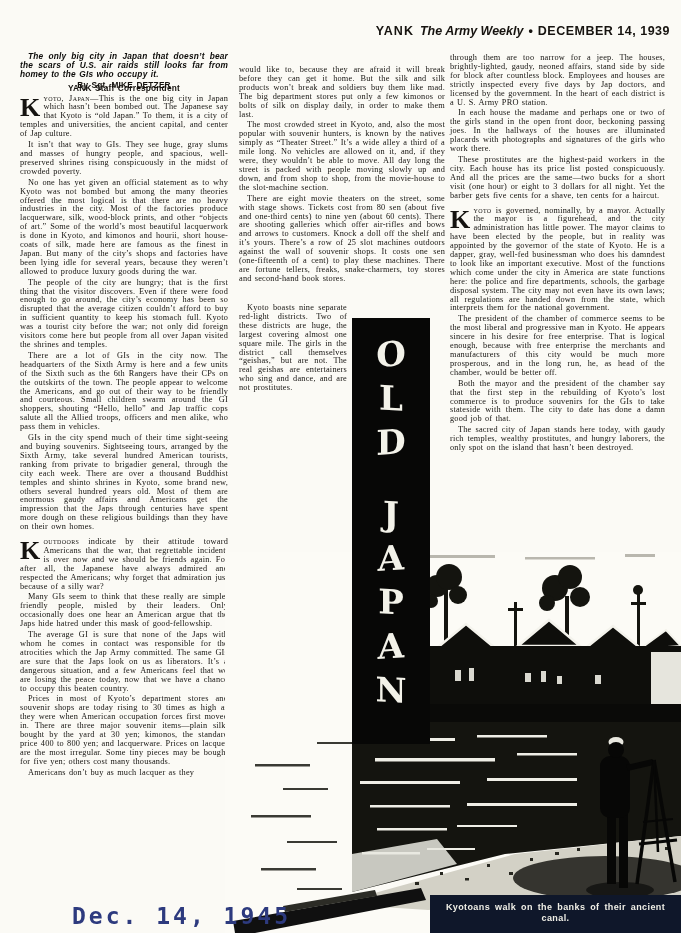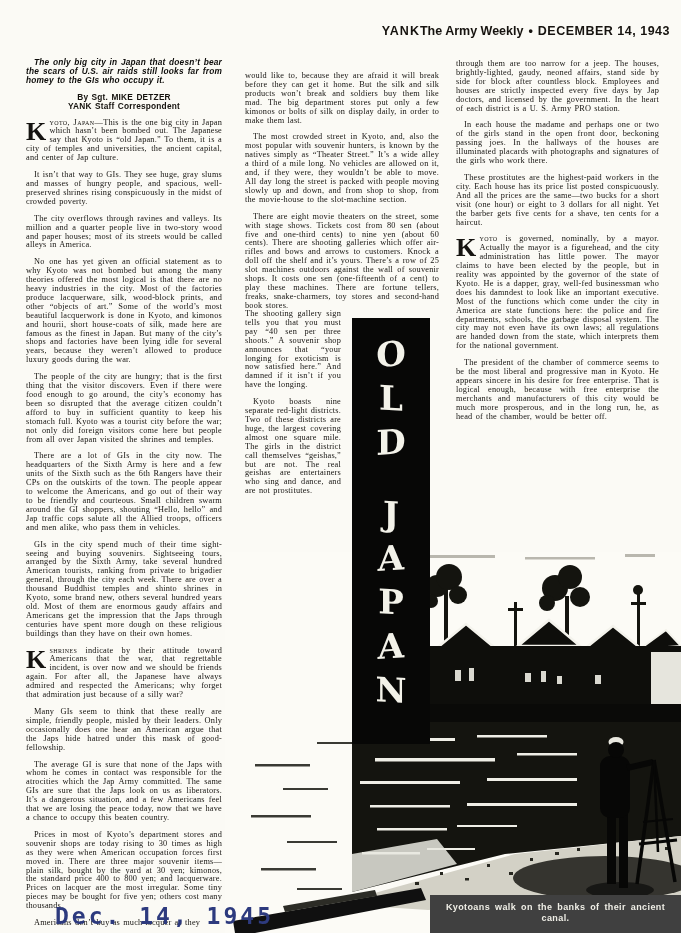--- a/index.html
+++ b/index.html
@@ -7,27 +7,27 @@
     position:relative;width:681px;height:933px;margin:0 auto;
     background:#fbfaf5;overflow:hidden;
     font-family:"Liberation Serif", serif;color:#151310;
   }
   
   .masthead{
     position:absolute;top:24px;right:11px;white-space:nowrap;
     font-family:"Liberation Sans", sans-serif;font-weight:bold;font-size:12.5px;color:#16130f;
   }
   .masthead .mag{letter-spacing:1px;}
-  .masthead .tagline{margin-left:0;}
+  .masthead .tagline{font-style:italic;margin-left:6px;}
   .masthead .bullet{margin:0 5px;}
   .masthead .date{letter-spacing:.5px;}
   
   .col{position:absolute;text-align:justify;}
   .col p{
-    margin:8px;font-size:8.3px;line-height:8.9px;letter-spacing:.2px;word-spacing:.9px;
+    margin:2px;font-size:8.3px;line-height:8.9px;letter-spacing:.2px;word-spacing:.9px;
     text-indent:8px;
   }
   .col p.noindent{text-indent:0;}
   .col-left{left:18px;top:50px;width:212px;}
   .col-mid-wide{left:237px;top:64px;width:210px;}
   .col-mid-narrow{left:237px;top:302px;width:112px;}
   .col-right{left:448px;top:52px;width:219px;}
   .standfirst{
     font-family:"Liberation Sans", sans-serif;font-weight:bold;font-style:italic;
     font-size:14px;line-height:23px;color:#0d0c0a;letter-spacing:.2px;word-spacing:2.5px;
@@ -51,78 +51,78 @@
     font-family:"DejaVu Serif", serif;font-weight:bold;
     color:#f3f2e9;font-size:34px;line-height:44px;text-align:center;
   }
   .banner-letter:nth-child(odd){transform:rotate(-4deg) skewX(-4deg);}
   .banner-letter:nth-child(even){transform:rotate(3deg) skewX(3deg);}
   .banner-letter:nth-child(3){margin-bottom:28px;}
   
   .photo{position:absolute;left:225px;top:552px;width:456px;height:381px;}
   .photo svg{display:block;}
   .caption-band{
-    position:absolute;left:430px;top:895px;width:251px;height:38px;background:#404040;
+    position:absolute;left:430px;top:895px;width:251px;height:38px;background:#0f172a;
   }
   .caption-band p{
     margin:7px 6px 0 6px;text-align:center;color:#efeee6;
     font-family:"Liberation Sans", sans-serif;font-weight:bold;
     font-size:9px;line-height:11px;letter-spacing:.4px;word-spacing:2px;
   }
   
   .date-stamp{
-    position:absolute;left:55px;top:903px;
+    position:absolute;left:72px;top:903px;
     font-family:"DejaVu Sans Mono", monospace;font-weight:bold;
     font-size:23px;letter-spacing:3px;color:#2d3a7e;
   }
 </style>
 </head>
 <body>
 
 <div class="page">
 
   <div class="masthead">
-    <span class="mag">YANK</span><span class="tagline">The Army Weekly</span><span class="bullet">•</span><span class="date">DECEMBER 14, 1943</span>
+    <span class="mag">YANK</span><span class="tagline">The Army Weekly</span><span class="bullet">•</span><span class="date">DECEMBER 14, 1939</span>
   </div>
 
   <div class="col col-left">
     <p class="standfirst">The only big city in Japan that doesn’t bear the scars of U.S. air raids still looks far from homey to the GIs who occupy it.</p>
     <p class="byline noindent">By Sgt. MIKE DETZER</p>
     <p class="byline noindent" style="margin-top:-8px;">YANK Staff Correspondent</p>
     <p class="noindent"><span class="dropcap">K</span><span class="smallcaps">yoto, Japan—</span><span>This is the one big city in Japan which hasn’t been bombed out. The Japanese say that Kyoto is “old Japan.” To them, it is a city of temples and universities, the ancient capital, and center of Jap culture.</span></p>
     <p>It isn’t that way to GIs. They see huge, gray slums and masses of hungry people, and spacious, well-preserved shrines rising conspicuously in the midst of crowded poverty.</p>
-    <p>The city overflows through ravines and valleys. Its million and a quarter people live in two-story wood and paper houses; most of its streets would be called alleys in America.</p>
     <p>No one has yet given an official statement as to why Kyoto was not bombed but among the many theories offered the most logical is that there are no heavy industries in the city. Most of the factories produce lacquerware, silk, wood-block prints, and other “objects of art.” Some of the world’s most beautiful lacquerwork is done in Kyoto, and kimonos and hourii, short house-coats of silk, made here are famous as the finest in Japan. But many of the city’s shops and factories have been lying idle for several years, because they weren’t allowed to produce luxury goods during the war.</p>
     <p>The people of the city are hungry; that is the first thing that the visitor discovers. Even if there were food enough to go around, the city’s economy has been so disrupted that the average citizen couldn’t afford to buy in sufficient quantity to keep his stomach full. Kyoto was a tourist city before the war; not only did foreign visitors come here but people from all over Japan visited the shrines and temples.</p>
     <p>There are a lot of GIs in the city now. The headquarters of the Sixth Army is here and a few units of the Sixth such as the 6th Rangers have their CPs on the outskirts of the town. The people appear to welcome the Americans, and go out of their way to be friendly and courteous. Small children swarm around the GI shoppers, shouting “Hello, hello” and Jap traffic cops salute all the Allied troops, officers and men alike, who pass them in vehicles.</p>
     <p>GIs in the city spend much of their time sight-seeing and buying souvenirs. Sightseeing tours, arranged by the Sixth Army, take several hundred American tourists, ranking from private to brigadier general, through the city each week. There are over a thousand Buddhist temples and shinto shrines in Kyoto, some brand new, others several hundred years old. Most of them are enormous gaudy affairs and Americans get the impression that the Japs through centuries have spent more dough on these religious buildings than they have on their own homes.</p>
-    <p class="noindent" style="margin-top:6px;"><span class="dropcap">K</span><span class="smallcaps">shrines</span><span> indicate by their attitude toward Americans that the war, that regrettable incident, is over now and we should be friends again. For after all, the Japanese have always admired and respected the Americans; why forget that admiration just because of a silly war?</span></p>
+    <p class="noindent" style="margin-top:6px;"><span class="dropcap">K</span><span class="smallcaps">outdoors</span><span> indicate by their attitude toward Americans that the war, that regrettable incident, is over now and we should be friends again. For after all, the Japanese have always admired and respected the Americans; why forget that admiration just because of a silly war?</span></p>
     <p>Many GIs seem to think that these really are simple, friendly people, misled by their leaders. Only occasionally does one hear an American argue that the Japs hide hatred under this mask of good-fellowship.</p>
     <p>The average GI is sure that none of the Japs with whom he comes in contact was responsible for the atrocities which the Jap Army committed. The same GIs are sure that the Japs look on us as liberators. It’s a dangerous situation, and a few Americans feel that we are losing the peace today, now that we have a chance to occupy this beaten country.</p>
     <p>Prices in most of Kyoto’s department stores and souvenir shops are today rising to 30 times as high as they were when American occupation forces first moved in. There are three major souvenir items—plain silk, bought by the yard at 30 yen; kimonos, the standard price 400 to 800 yen; and lacquerware. Prices on lacquer are the most irregular. Some tiny pieces may be bought for five yen; others cost many thousands.</p>
     <p>Americans don’t buy as much lacquer as they</p>
   </div>
 
   <div class="col col-mid-wide">
     <p class="noindent">would like to, because they are afraid it will break before they can get it home. But the silk and silk products won’t break and soldiers buy them like mad. The big department stores put only a few kimonos or bolts of silk on display daily, in order to make them last.</p>
     <p>The most crowded street in Kyoto, and, also the most popular with souvenir hunters, is known by the natives simply as “Theater Street.” It’s a wide alley a third of a mile long. No vehicles are allowed on it, and, if they were, they wouldn’t be able to move. All day long the street is packed with people moving slowly up and down, and from shop to shop, from the movie-house to the slot-machine section.</p>
     <p>There are eight movie theaters on the street, some with stage shows. Tickets cost from 80 sen (about five and one-third cents) to nine yen (about 60 cents). There are shooting galleries which offer air-rifles and bows and arrows to customers. Knock a doll off the shelf and it’s yours. There’s a row of 25 slot machines outdoors against the wall of souvenir shops. It costs one sen (one-fifteenth of a cent) to play these machines. There are fortune tellers, freaks, snake-charmers, toy stores and second-hand book stores.</p>
   </div>
 
   <div class="col col-mid-narrow">
-    <p class="noindent">The shooting gallery sign tells you that you must pay “40 sen per three shoots.” A souvenir shop announces that “your longing for exoticism is now satisfied here.” And damned if it isn’t if you have the longing.</p>
     <p>Kyoto boasts nine separate red-light districts. Two of these districts are huge, the largest covering almost one square mile. The girls in the district call themselves “geishas,” but are not. The real geishas are entertainers who sing and dance, and are not prostitutes.</p>
   </div>
 
   <div class="col col-right">
     <p class="noindent">through them are too narrow for a jeep. The houses, brightly-lighted, gaudy, neoned affairs, stand side by side for block after countless block. Employees and houses are strictly inspected every five days by Jap doctors, and licensed by the government. In the heart of each district is a U. S. Army PRO station.</p>
     <p>In each house the madame and perhaps one or two of the girls stand in the open front door, beckoning passing joes. In the hallways of the houses are illuminated placards with photographs and signatures of the girls who work there.</p>
     <p>These prostitutes are the highest-paid workers in the city. Each house has its price list posted conspicuously. And all the prices are the same—two bucks for a short visit (one hour) or eight to 3 dollars for all night. Yet the barber gets five cents for a shave, ten cents for a haircut.</p>
     <p class="noindent" style="margin-top:6px;"><span class="dropcap">K</span><span class="smallcaps">yoto</span><span> is governed, nominally, by a mayor. Actually the mayor is a figurehead, and the city administration has little power. The mayor claims to have been elected by the people, but in reality was appointed by the governor of the state of Kyoto. He is a dapper, gray, well-fed businessman who does his damndest to look like an important executive. Most of the functions which come under the city in America are state functions here: the police and fire departments, schools, the garbage disposal system. The city may not even have its own laws; all regulations are handed down from the state, which interprets them for the national government.</span></p>
     <p>The president of the chamber of commerce seems to be the most liberal and progressive man in Kyoto. He appears sincere in his desire for free enterprise. That is logical enough, because with free enterprise the merchants and manufacturers of this city would be much more prosperous, and in the long run, he, as head of the chamber, would be better off.</p>
+    <p>Both the mayor and the president of the chamber say that the first step in the rebuilding of Kyoto’s lost commerce is to produce souvenirs for the GIs to take stateside with them. The city to date has done a damn good job of that.</p>
+    <p>The sacred city of Japan stands here today, with gaudy rich temples, wealthy prostitutes, and hungry laborers, the only spot on the island that hasn’t been destroyed.</p>
   </div>
 
   <div class="photo">
     <svg width="456" height="381" viewBox="0 0 456 381">
       <rect x="0" y="0" width="456" height="381" fill="#fcfbf6"></rect>
 
       <g fill="#b9b7ae">
         <rect x="150" y="3" width="120" height="3"></rect>
           <rect x="300" y="5" width="70" height="2.5"></rect>
           <rect x="400" y="2" width="30" height="3"></rect>

